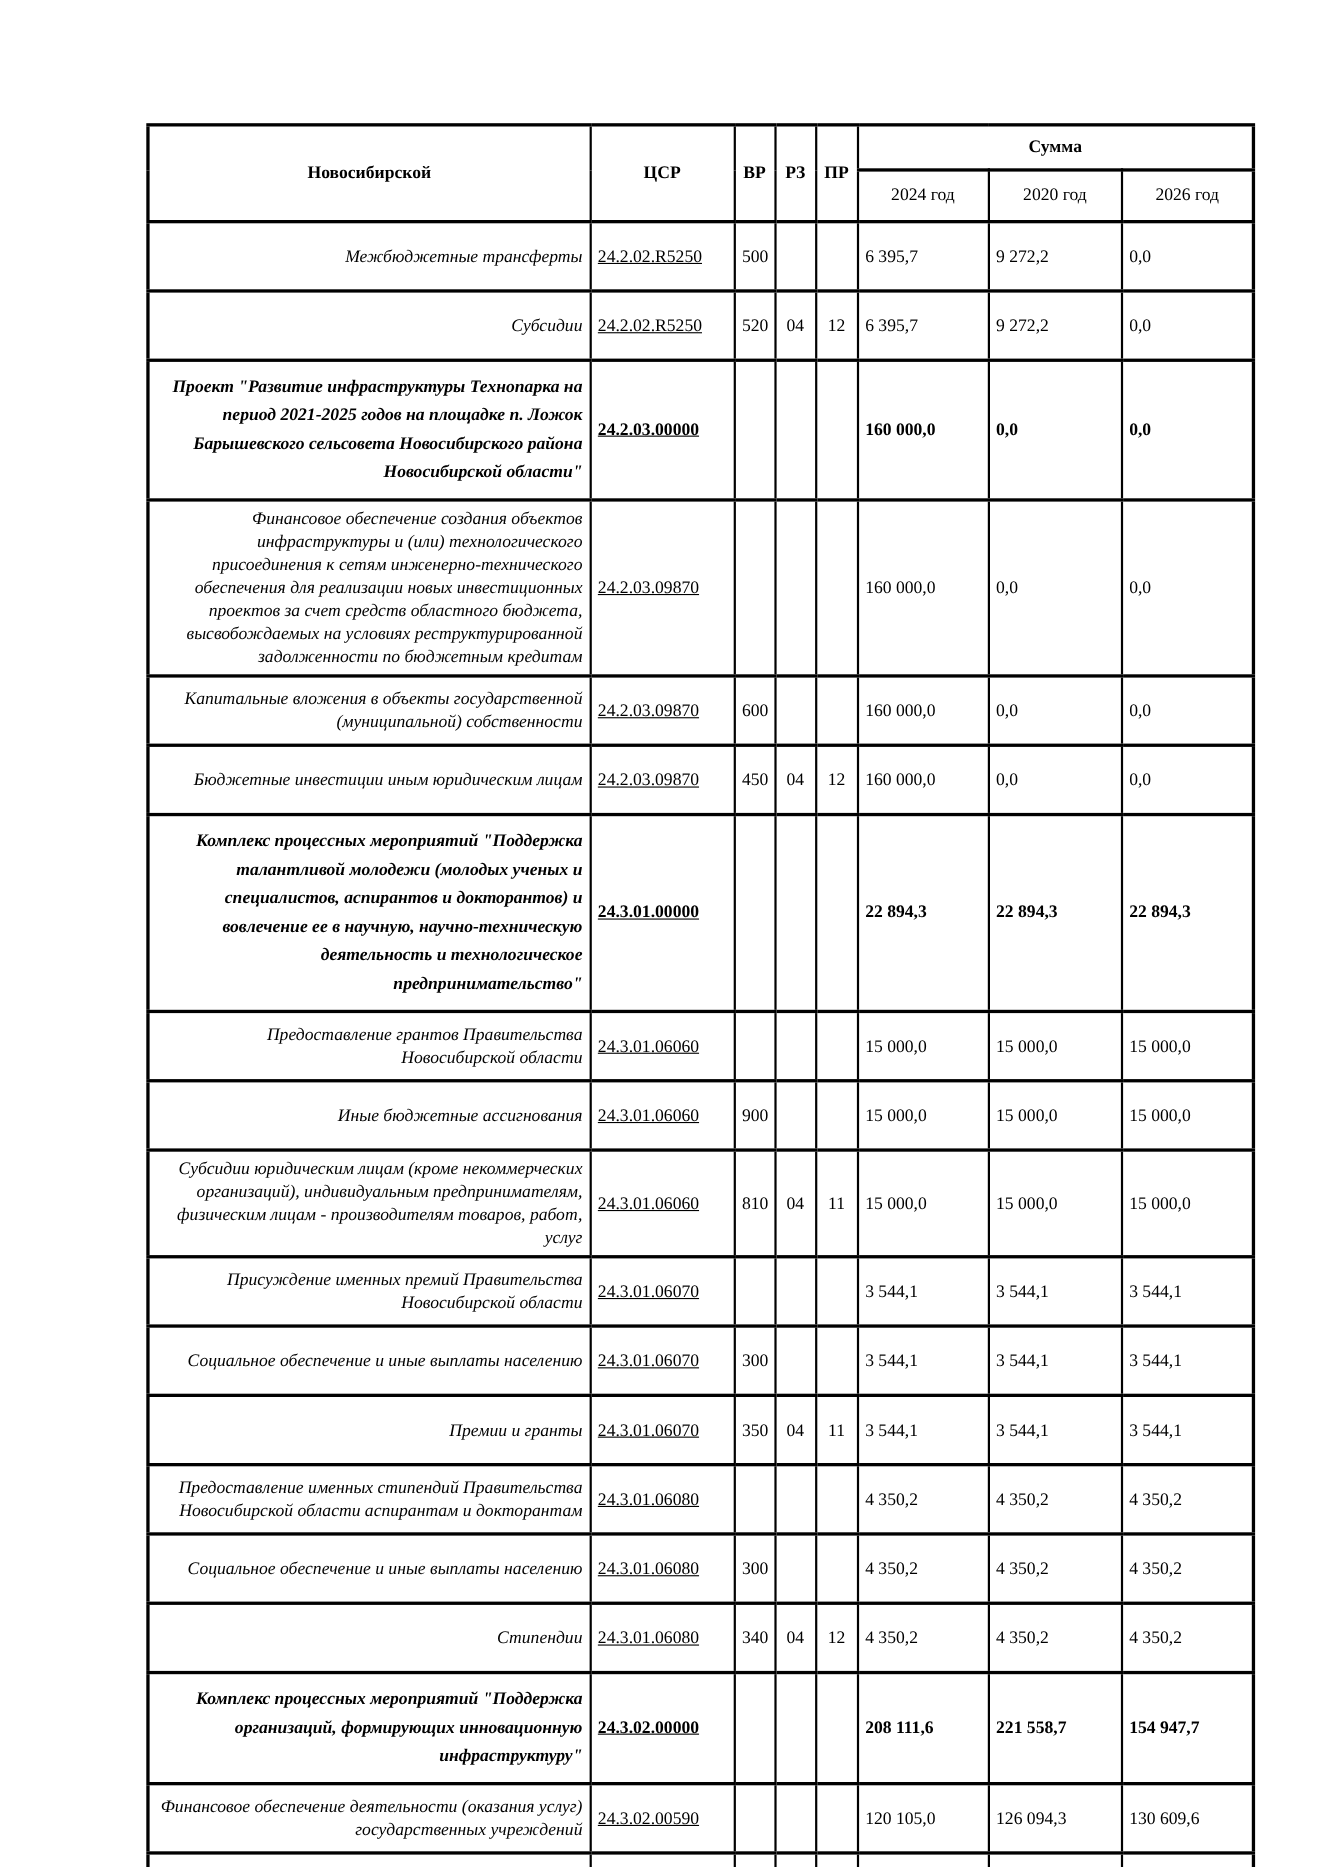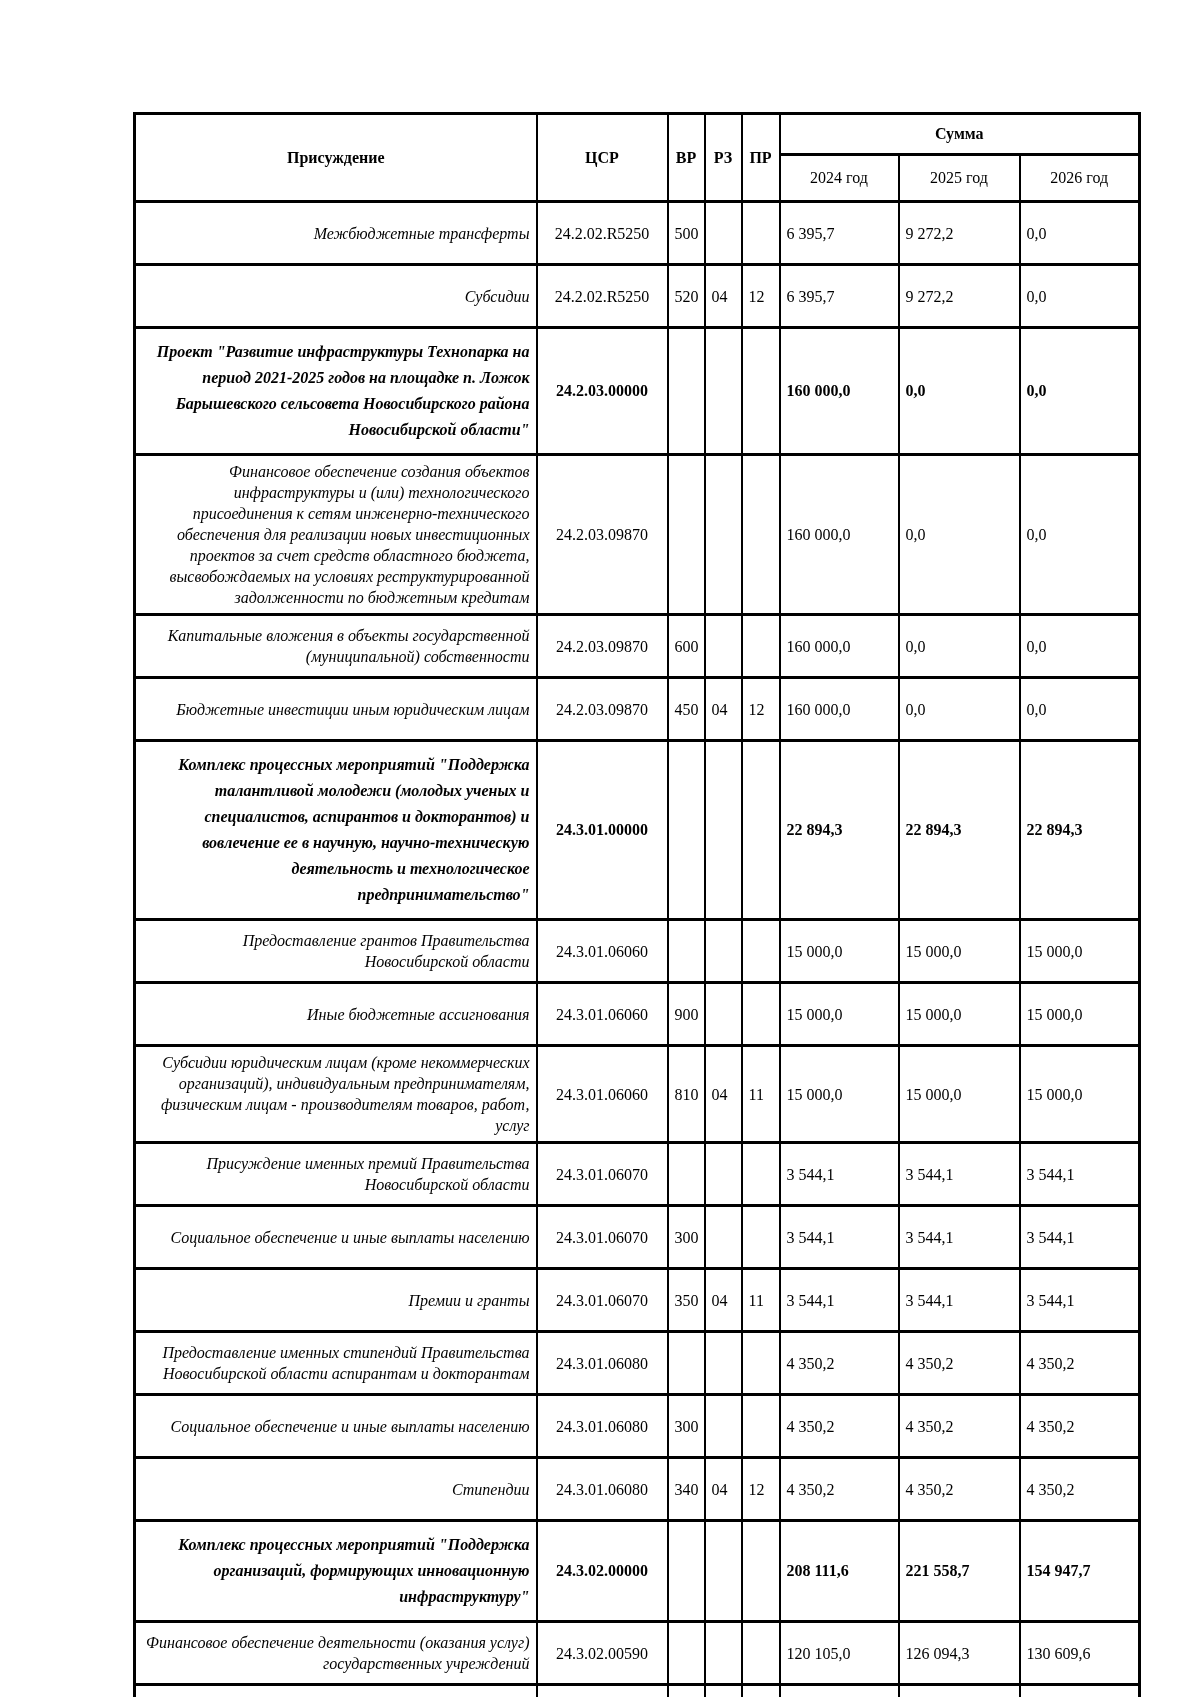--- a/index.html
+++ b/index.html
@@ -40,22 +40,22 @@
   }
   thead tr.h1 th { height: 34px; font-weight: bold; }
   thead tr.h2 th { height: 40px; text-align: center; }
   table.budget td {
     vertical-align: middle;
     line-height: 21px;
     padding: 5px 6px;
     height: 50px;
   }
   td.name  { text-align: right; font-style: italic; }
-  td.code  { text-align: center; padding-left: 2px; padding-right: 2px; }
-  td.small { text-align: left; padding-left: 1px; padding-right: 1px; }
+  td.code  { padding-left: 2px; padding-right: 2px; text-decoration: underline; }
+  td.small { text-align: center; padding-left: 1px; padding-right: 1px; }
   td.num   { padding-right: 9px; }
   tr.emphasis td {
     font-weight: bold;
     line-height: 26px;
     padding-top: 10px;
     padding-bottom: 10px;
   }
 </style>
 </head>
 <body>
@@ -68,30 +68,30 @@
       <col style="width:131px">
       <col style="width:37px">
       <col style="width:37px">
       <col style="width:38px">
       <col style="width:119px">
       <col style="width:121px">
       <col style="width:120px">
     </colgroup>
     <thead>
       <tr class="h1">
-        <th rowspan="2">Присуждение</th>
+        <th rowspan="2">Новосибирской</th>
         <th rowspan="2">ЦСР</th>
         <th rowspan="2">ВР</th>
         <th rowspan="2">РЗ</th>
         <th rowspan="2">ПР</th>
         <th colspan="3">Сумма</th>
       </tr>
       <tr class="h2">
         <th>2024 год</th>
-        <th>2025 год</th>
+        <th>2020 год</th>
         <th>2026 год</th>
       </tr>
     </thead>
     <tbody id="table-body">
         <tr>
           <td class="name">Межбюджетные трансферты</td>
           <td class="code">24.2.02.R5250</td>
           <td class="small">500</td>
           <td class="small"></td>
           <td class="small"></td>

